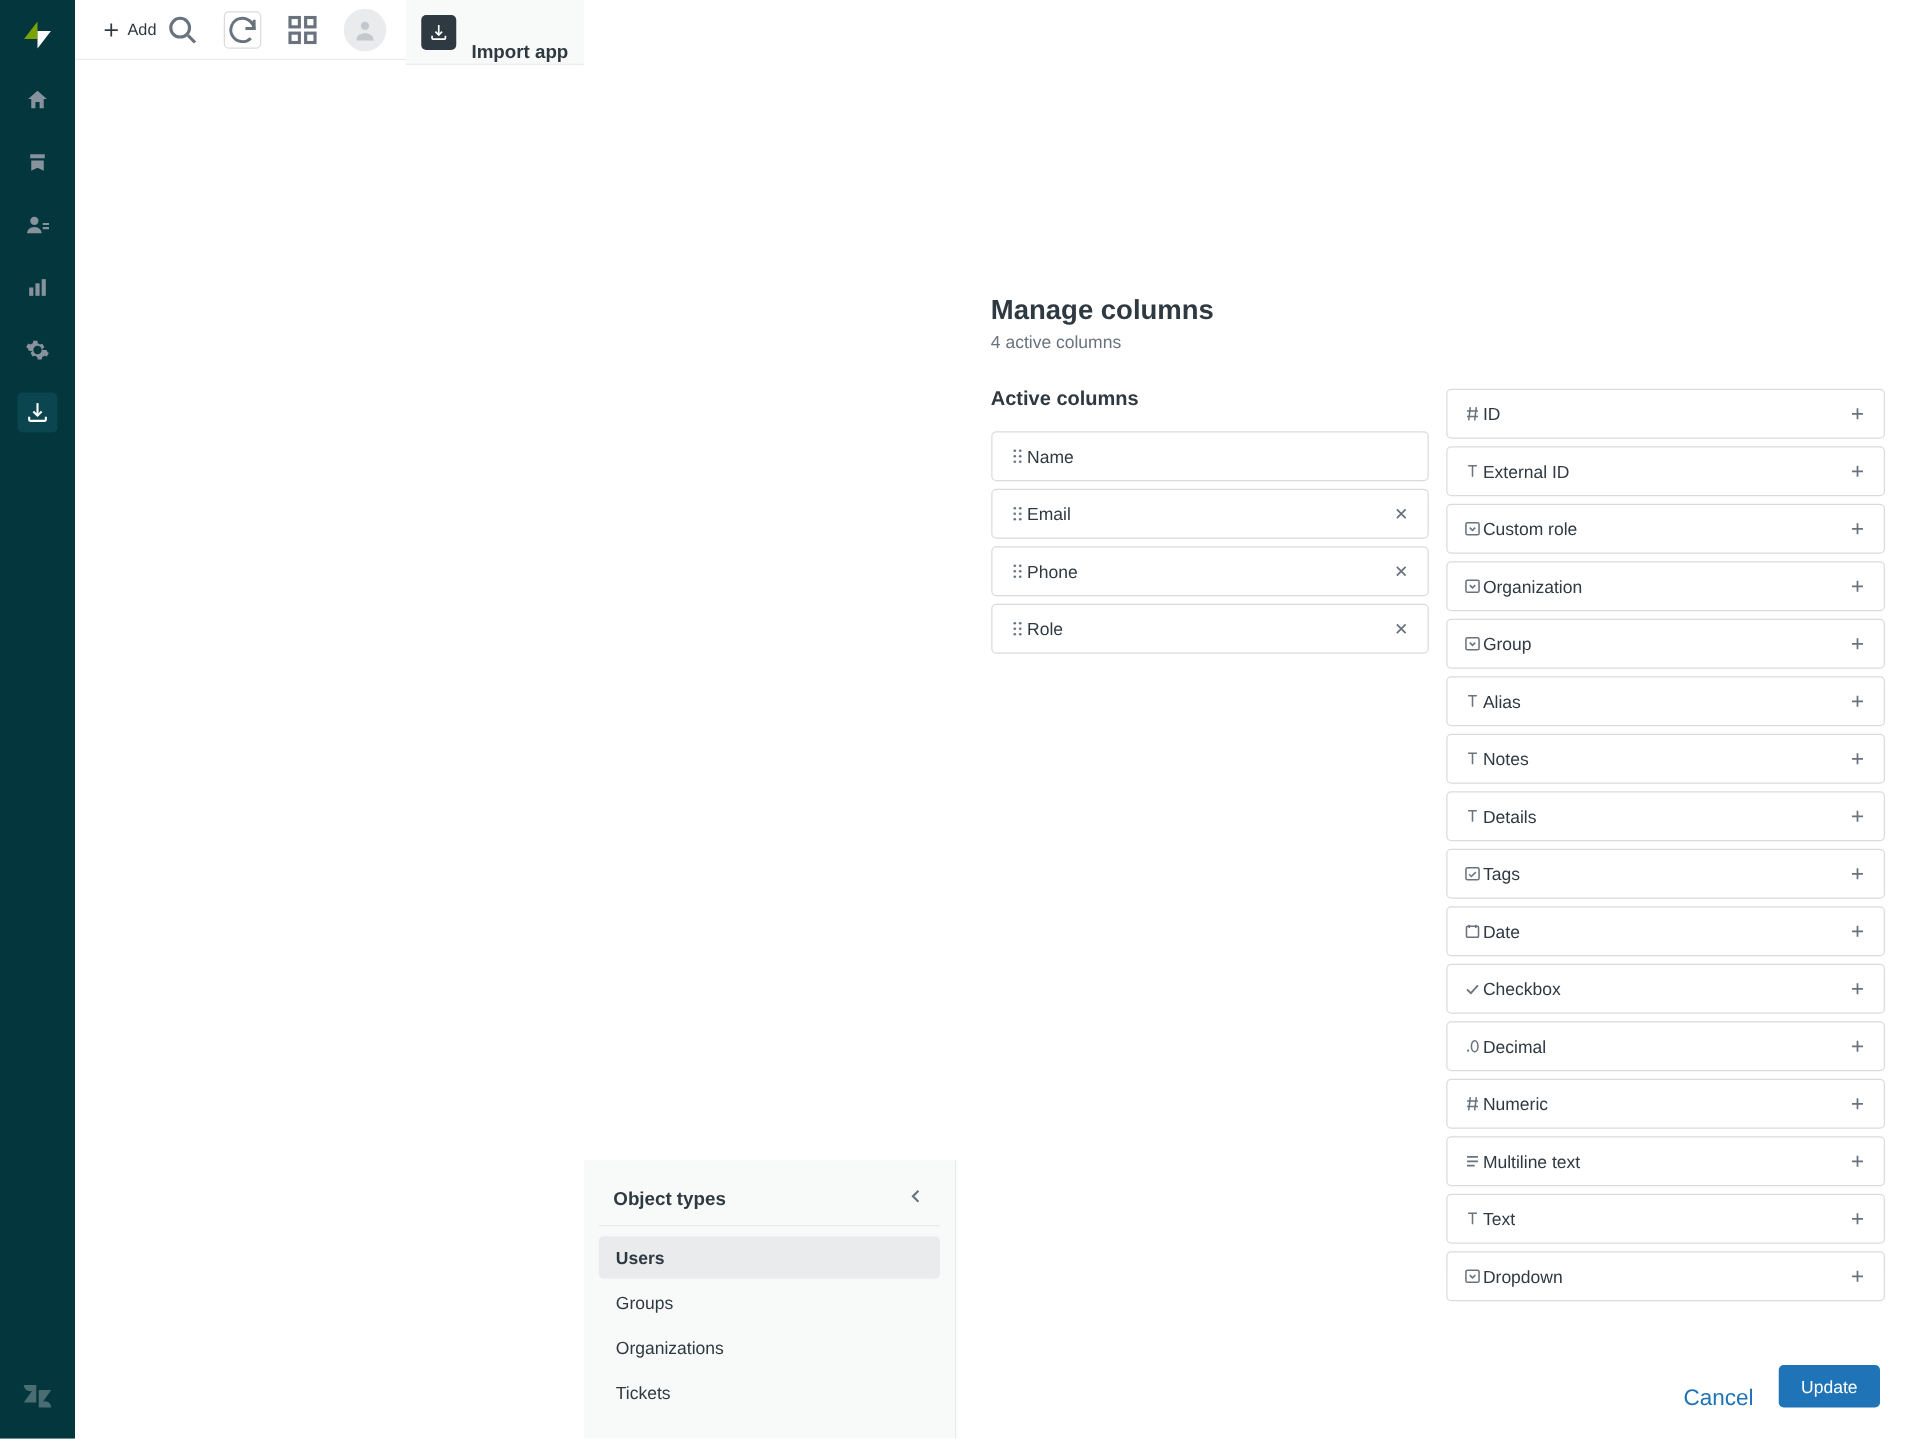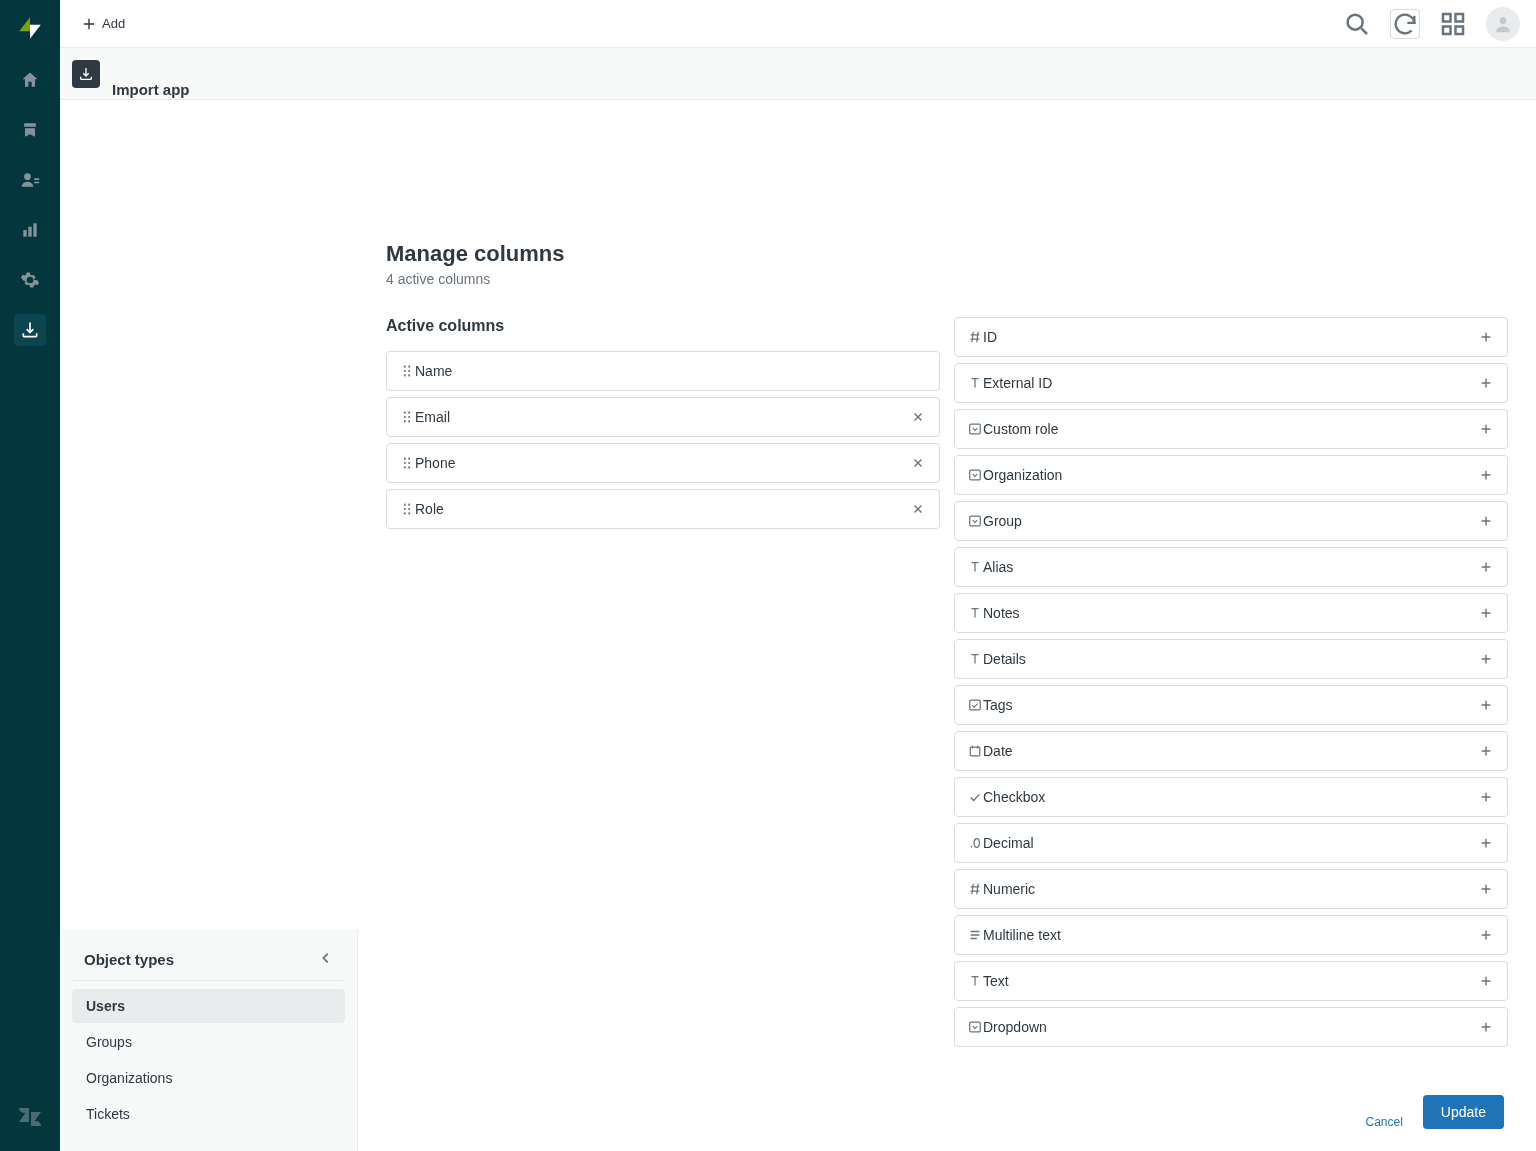--- a/index.html
+++ b/index.html
@@ -9,21 +9,21 @@
 
 .nav-rail { width: 60px; background: #03363d; display: flex; flex-direction: column; align-items: center; padding-top: 14px; position: relative; height: 100%; }
 .nav-rail .logo { width: 28px; height: 28px; margin-bottom: 22px; display:flex; align-items:center; justify-content:center; }
 .nav-rail .nav-item { width: 32px; height: 32px; display: flex; align-items: center; justify-content: center; margin-bottom: 18px; color: #87929d; border-radius: 4px; cursor: pointer; }
 .nav-rail .nav-item.active { background: #0b4650; color: #fff; }
 .nav-rail .nav-item svg { width: 20px; height: 20px; }
 .nav-rail .bottom-logo { position: absolute; bottom: 18px; color: #56777a; }
 .nav-rail .bottom-logo svg { width: 26px; height: 26px; }
 
 
-.main { flex: 1; display: flex; flex-direction: column; min-width: 0; }
+.main { flex: 1; display: flex; min-width: 0; }
 
 
 .topbar { height: 48px; border-bottom: 1px solid #e9ebed; display: flex; align-items: center; padding: 0 16px; background: #fff; }
 .topbar .add-btn { display: flex; align-items: center; gap: 6px; font-size: 13px; color: #2f3941; cursor: pointer; background: none; border: none; padding: 4px 6px; }
 .topbar .add-btn svg { width: 14px; height: 14px; }
 .topbar .right { margin-left: auto; display: flex; align-items: center; gap: 18px; }
 .topbar .icon-btn { width: 30px; height: 30px; display: flex; align-items: center; justify-content: center; color: #68737d; cursor: pointer; border-radius: 4px; background: none; border: none; }
 .topbar .icon-btn.bordered { border: 1px solid #d8dcde; }
 .topbar .avatar { width: 34px; height: 34px; border-radius: 50%; background: #e9ebed; display: flex; align-items: center; justify-content: center; color: #c2c8cc; }
 .topbar .avatar svg { width: 20px; height: 20px; }
@@ -54,21 +54,21 @@
 .col h2 { font-size: 16px; font-weight: 700; color: #2f3941; margin-bottom: 16px; }
 
 .field-row { display: flex; align-items: center; border: 1px solid #d8dcde; border-radius: 4px; height: 40px; padding: 0 12px; margin-bottom: 6px; background: #fff; }
 .field-row .handle, .field-row .type-icon { color: #68737d; display:flex; align-items:center; justify-content:center; width:16px; }
 .field-row .handle svg, .field-row .type-icon svg { width: 14px; height: 14px; }
 .field-row .label { flex: 1; color: #2f3941; font-size: 14px; }
 .field-row .action { color: #68737d; cursor: pointer; width: 18px; height: 18px; display:flex; align-items:center; justify-content:center; background:none; border:none; padding:0; }
 .field-row .action svg { width: 14px; height: 14px; }
 
 .footer-actions { display: flex; justify-content: flex-end; gap: 20px; margin-top: 42px; align-items: center; padding-right: 4px;}
-.footer-actions .cancel { color: #1f73b7; font-size: 12px; cursor: pointer; background:none; border:none;margin-top:19px; }
+.footer-actions .cancel { color: #1f73b7; font-size: 18px; cursor: pointer; background:none; border:none;margin-top:19px; }
 .footer-actions .update { background: #1f73b7; color: #fff; border: none; border-radius: 4px; padding: 9px 18px; font-size: 14px; font-weight: 500; cursor: pointer; }
 
 </style>
 </head>
 <body>
 
 <div class="app">
 
   <div class="nav-rail">
     <div class="logo">

